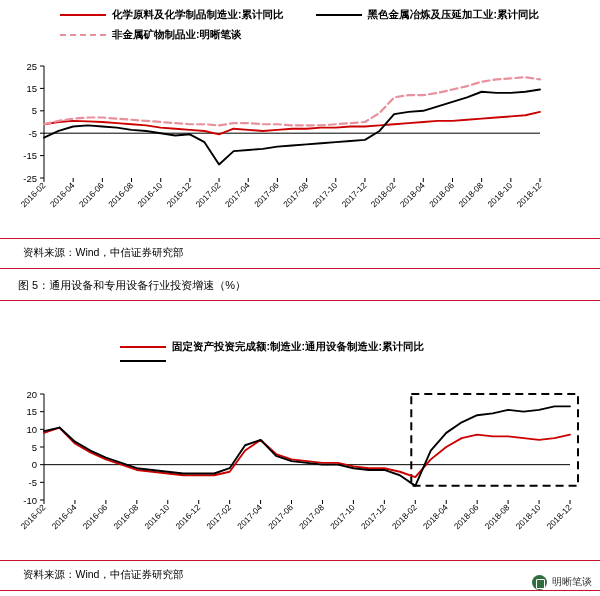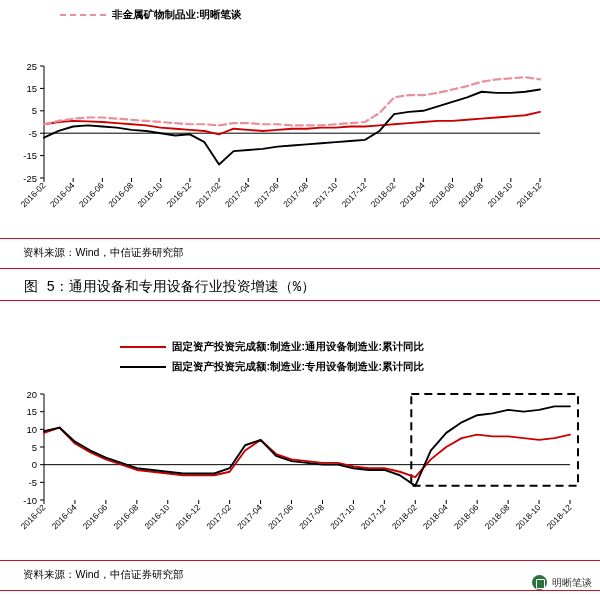--- a/index.html
+++ b/index.html
@@ -59,39 +59,38 @@
     background: #c8102e;
   }
   .source {
     position: absolute;
     left: 23px;
     font-size: 10.5px;
     color: #000;
   }
   .figtitle {
     position: absolute;
-    left: 24px;
-    font-size: 14px;
+    left: 18px;
+    font-size: 11px;
     color: #000;
-    font-family: Liberation Mono, monospace;
   }
 
   
   .chart2-wrap {
     position: absolute;
     left: 0; top: 312px;
     width: 600px; height: 250px; padding-left: 40px;
   }
 
   
   .watermark {
     position: absolute;
     right: 8px; bottom: 6px;
     display: flex;
-    align-items: center;
+    align-items: flex-start;
     gap: 5px;
   }
   .wm-logo {
     width: 15px; height: 15px;
     border-radius: 50%;
     background: #2f6f3e;
     position: relative;
   }
   .wm-logo::after {
     content: "";
@@ -107,20 +106,26 @@
   }
 </style>
 </head>
 <body>
 
 <div class="page">
 
   <div class="chart1-wrap">
 
     <div class="legend" style="left:60px; top:8px;">
+      <div class="legend-row">
+        <span class="legend-line" style="border-top-color:#cc0000; border-top-style:solid;"></span>
+        <span class="legend-label">化学原料及化学制品制造业:累计同比</span>
+        <span class="legend-line" style="border-top-color:#000000; border-top-style:solid; margin-left:26px;"></span>
+        <span class="legend-label">黑色金属冶炼及压延加工业:累计同比</span>
+      </div>
       <div class="legend-row">
         <span class="legend-line" style="border-top-color:#e8909c; border-top-style:dashed; border-top-width:2.5px;"></span>
         <span class="legend-label">非金属矿物制品业:明晰笔谈</span>
       </div>
     </div>
 
     <svg class="plot" id="plot1" style="left:0px; top:56px;" width="600" height="180">
         <line x1="44" y1="10" x2="44" y2="122" stroke="#000" stroke-width="1"></line>
         <line x1="40" y1="122" x2="44" y2="122" stroke="#000" stroke-width="1"></line>
         <text x="37" y="125.5" text-anchor="end" font-size="9.5" font-family="&quot;Liberation Sans&quot;, sans-serif" fill="#000">-25</text>
@@ -186,21 +191,20 @@
 
   <div class="chart2-wrap">
 
     <div class="legend" style="left:120px; top:28px;">
       <div class="legend-row">
         <span class="legend-line" style="border-top-color:#cc0000; border-top-style:solid;"></span>
         <span class="legend-label">固定资产投资完成额:制造业:通用设备制造业:累计同比</span>
       </div>
       <div class="legend-row">
         <span class="legend-line" style="border-top-color:#000000; border-top-style:solid;"></span>
-        <span class="legend-label">固定资产投资完成额:制造业:专用设备制造业:累计同比</span>
       </div>
     </div>
 
     <svg class="plot" id="plot2" style="left:0px; top:72px;" width="600" height="172">
         <rect x="411.29411764705884" y="10" width="166.70588235294116" height="91.86666666666666" fill="none" stroke="#000" stroke-width="2" stroke-dasharray="8 5"></rect>
         <line x1="44" y1="10" x2="44" y2="116" stroke="#000" stroke-width="1"></line>
         <line x1="40" y1="116" x2="44" y2="116" stroke="#000" stroke-width="1"></line>
         <text x="37" y="119.5" text-anchor="end" font-size="9.5" font-family="&quot;Liberation Sans&quot;, sans-serif" fill="#000">-10</text>
         <line x1="40" y1="98.33333333333333" x2="44" y2="98.33333333333333" stroke="#000" stroke-width="1"></line>
         <text x="37" y="101.83333333333333" text-anchor="end" font-size="9.5" font-family="&quot;Liberation Sans&quot;, sans-serif" fill="#000">-5</text>

